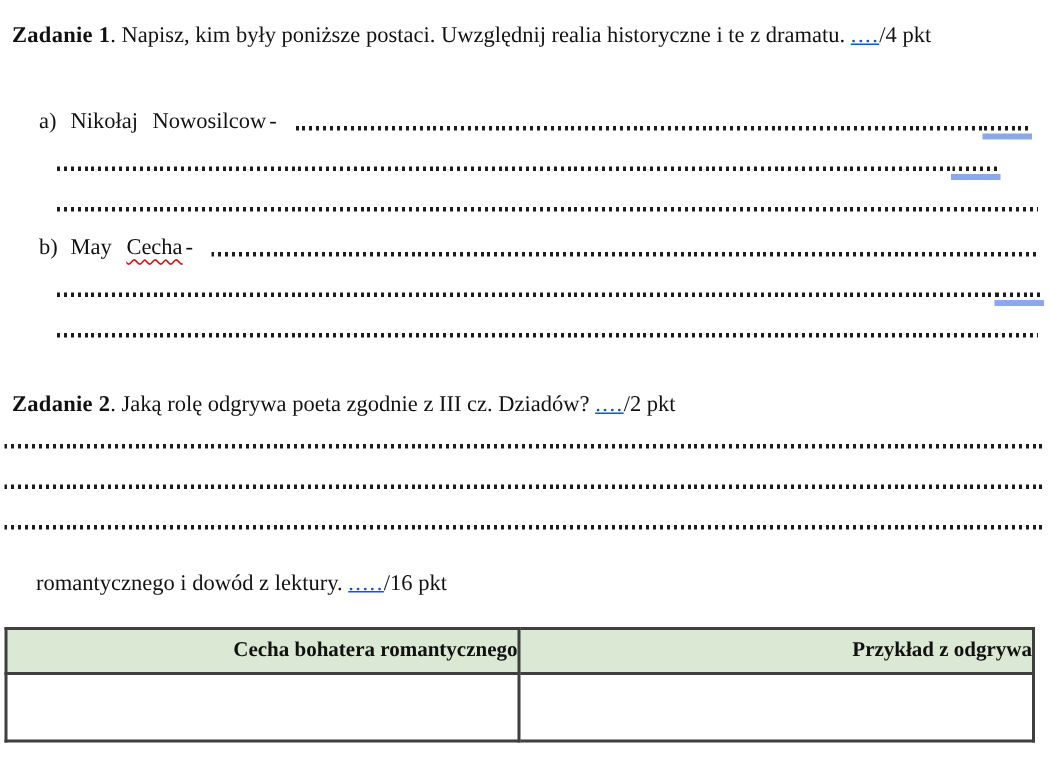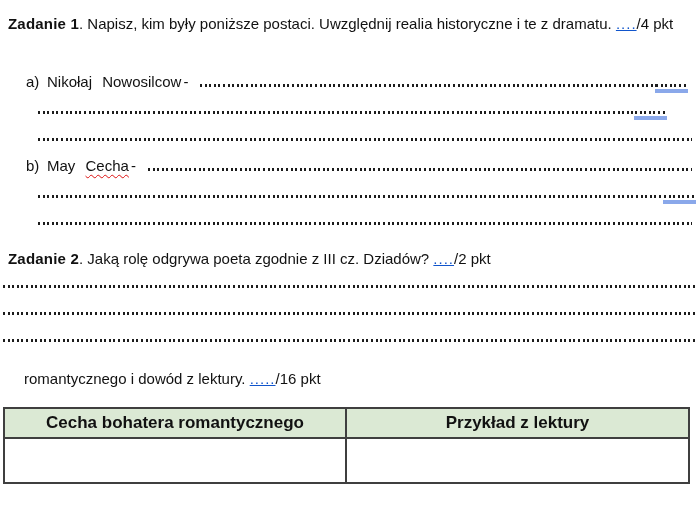--- a/index.html
+++ b/index.html
@@ -1,19 +1,19 @@
 <!DOCTYPE html>
 <html style="--text_color: #111111; --link_blue: #1155cc; --suggestion_highlight: #7d9fe8; --spellcheck_red: #dd1111; --table_header_green: #dbe9d4; --table_border: #3f3f3f; --dot_color: #1c1c1c;"><head>
 <meta charset="utf-8">
 <style>
   html,body { margin:0; padding:0; background:#fff; }
   .page {
     position:relative; width:700px; height:520px; box-sizing:border-box;
     padding:14px 8px 0 8px; overflow:hidden; background:#fff;
-    font-family:Liberation Sans, sans-serif;
+    font-family:Liberation Serif, serif;
     font-size:15px; color:var(--text_color,#111);
   }
   .title { margin:0; line-height:20px; }
   .title b { letter-spacing:.2px; }
   .jline { text-align:justify; text-align-last:justify; line-height:25px; margin:0; }
   .l2 { line-height:25px; margin:16px; }
   .score-link {
     color:var(--link_blue,#1155cc); text-decoration:underline;
     text-decoration-color:var(--link_blue,#1155cc); letter-spacing:1px; cursor:pointer;
   }
@@ -36,32 +36,32 @@
   .item-label { display:inline-block; width:21px; }
   .item-dash { margin:0 6px 0 2px; }
   .first-dots { margin-left:6px; }
   .cont { margin-left:12px; }
   .misspell {
     text-decoration:underline wavy var(--spellcheck_red,#dd1111);
     text-decoration-thickness:1px; text-underline-offset:3px; text-decoration-skip-ink:none;
   }
   .mt-a { margin-top:34px; }
   .mt-b { margin-top:3px; }
-  .mt-t2 { margin-top:16px; }
+  .mt-t2 { margin-top:27px; }
   .wide { margin-left:-5px; margin-right:-5px; }
   .mt-t3 { margin-top:26px; }
   
   table.t3 {
     border-collapse:collapse; table-layout:fixed;
     width:687px; margin:3px 0 0 -5px;
   }
   table.t3 th, table.t3 td { border:2px solid var(--table_border,#3f3f3f); padding:0; }
   table.t3 th {
     background:var(--table_header_green,#dbe9d4);
-    height:28px; font-size:17px; font-weight:bold; text-align:center;
+    height:28px; font-size:14px; font-weight:bold; text-align:right;
   }
   table.t3 col.c1 { width:342px; }
   table.t3 tr.r1 td { height:43px; }
 </style>
 </head>
 <body>
 
 <div class="page">
 
   <p class="title"><b>Zadanie 1</b><span>. Napisz, kim były poniższe postaci. Uwzględnij realia historyczne i te z dramatu. </span><span class="score-link">....</span><span>/4 pkt</span></p>
@@ -112,21 +112,21 @@
   <p class="l2"><span>romantycznego i dowód z lektury. </span><span class="score-link">.....</span><span>/16 pkt</span></p>
 
   <table class="t3">
     <colgroup>
         <col class="c1">
         <col class="c2">
       </colgroup>
     <thead>
       <tr>
         <th>Cecha bohatera romantycznego</th>
-        <th>Przykład z lektury</th>
+        <th>Przykład z odgrywa</th>
       </tr>
     </thead>
     <tbody>
       <tr class="r1">
         <td></td>
         <td></td>
       </tr>
 
     </tbody>
   </table>

